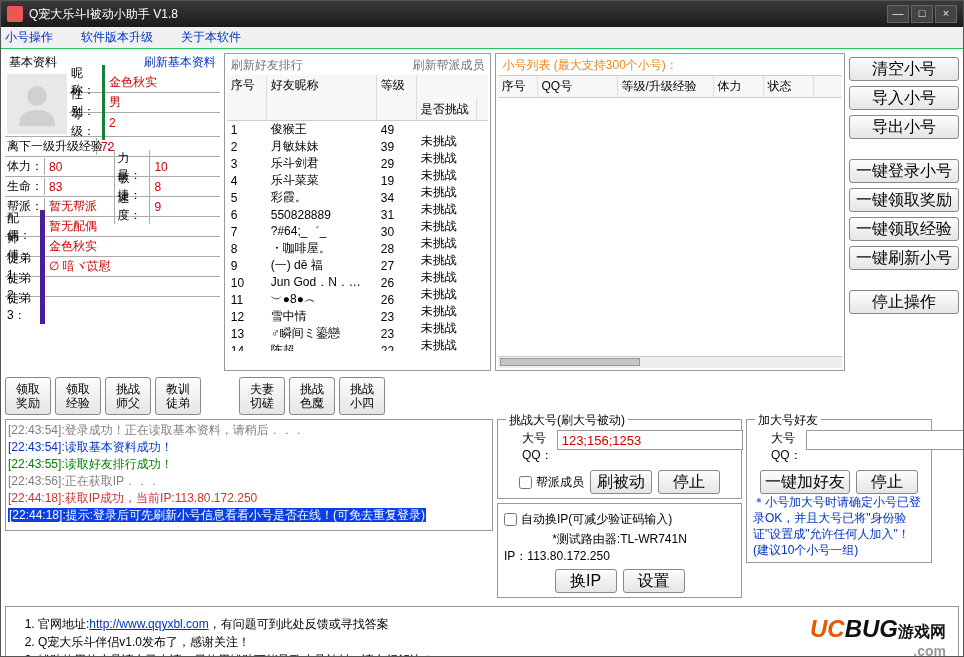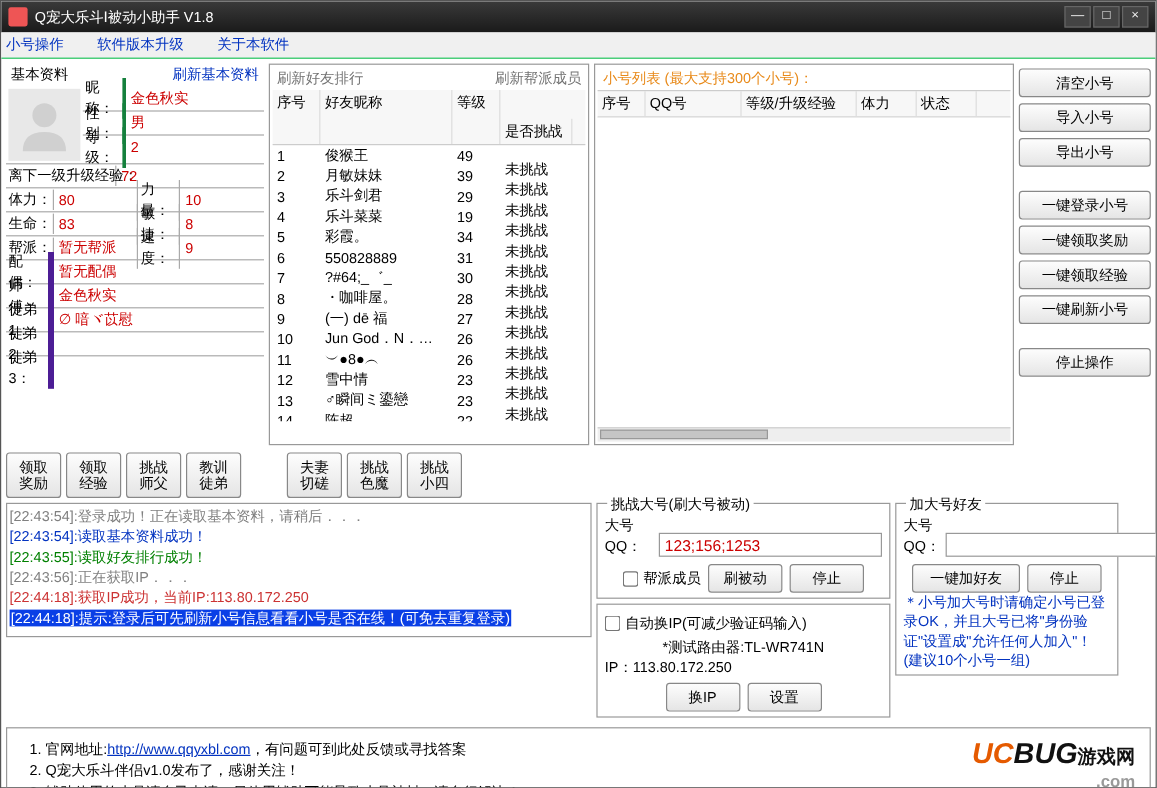--- a/index.html
+++ b/index.html
@@ -48,35 +48,35 @@
 .c-chal { width: 60px; margin-top: 24px; }
 .accounts { width: 350px; }
 .acc-hdr { color: #e88a1a; font-size: 12px; padding: 1px 4px; }
 .acc-head { display: flex; background: #f7f7f7; border-top:1px solid #ccc; border-bottom: 1px solid #ccc; font-size: 12px; }
 .acc-head div { padding: 2px 3px; border-right: 1px solid #ddd; white-space:nowrap; }
 .ac1 { width: 40px; } .ac2 { width: 80px; } .ac3 { width: 96px; } .ac4 { width: 50px; } .ac5 { width: 50px; }
 .acc-body { height: 258px; background: #fff; }
 .acc-scroll { height: 12px; background: #eee; border-top: 1px solid #ccc; position: relative; }
 .acc-scroll .thumb { position: absolute; left: 2px; width: 140px; height: 8px; top: 1px; background: #c5c5c5; border: 1px solid #999; }
 .rbtns { width: 110px; display: flex; flex-direction: column; gap: 5px; padding-top: 4px; }
-.btn { background: linear-gradient(#fdfdfd,#e5e5e5); border: 1px solid #888; border-radius: 3px; height: 24px; font-size: 12px; cursor: pointer; text-align: center; line-height: 22px; }
+.btn { background: linear-gradient(#fdfdfd,#e5e5e5); border: 1px solid #888; border-radius: 3px; height: 24px; font-size: 16px; cursor: pointer; text-align: center; line-height: 22px; }
 .rbtns .gap { height: 10px; }
 .actrow { display: flex; gap: 4px; margin-top: 6px; }
 .actbtn { width: 46px; height: 38px; background: linear-gradient(#fdfdfd,#e5e5e5); border: 1px solid #888; border-radius: 3px; font-size: 12px; cursor: pointer; display:flex; align-items:center; justify-content:center; text-align:center; line-height:14px; }
 .row2 { display: flex; gap: 4px; margin-top: 4px; }
 .log { width: 488px; height: 112px; border: 1px solid #999; padding: 2px; font-size: 12px; overflow: hidden; background:#fff; }
 .log .l0 { color: #808080; }
 .log .l1 { color: #0333c0; }
 .log .l2 { color: #008000; }
 .log .l3 { color: #c33; }
 .log .hl { background: #0a3fe6; color: #fff; padding: 0 1px; }
 .midcol { width: 245px; display: flex; flex-direction: column; gap: 4px; }
 .grp { border: 1px solid #999; padding: 4px 6px; position: relative; font-size: 12px; }
 .grp .legend { position: absolute; top: -8px; left: 8px; background: #fff; padding: 0 3px; font-size: 12px; }
-.qqrow { display: flex; align-items: flex-end; gap: 4px; margin: 6px 0; }
+.qqrow { display: flex; align-items: flex-start; gap: 4px; margin: 6px 18px; }
 .qqrow input[type=text] { flex: 1; border: 1px solid #999; height: 20px; padding: 0 4px; color:#c00; font-size:13px; }
 .grp .btns { display: flex; gap: 6px; justify-content: center; }
 .grp .btns .btn { width: 62px; }
 .chk { display: flex; align-items: center; gap: 4px; margin: 3px 0;}
 .tip { color: #0333c0; font-size: 12px; line-height: 16px; }
 .rightcol { width: 186px; display: flex; flex-direction: column; gap: 4px; }
 .footer { border: 1px solid #999; margin: 4px; padding: 8px 12px; font-size: 12px; display: flex; }
 .footer ol { padding-left: 20px; line-height: 18px; flex: 1; }
 .footer a { color: #0333c0; text-decoration: underline; }
 .ucbug { width: 200px; text-align: right; font-size: 18px; font-weight: bold; }

